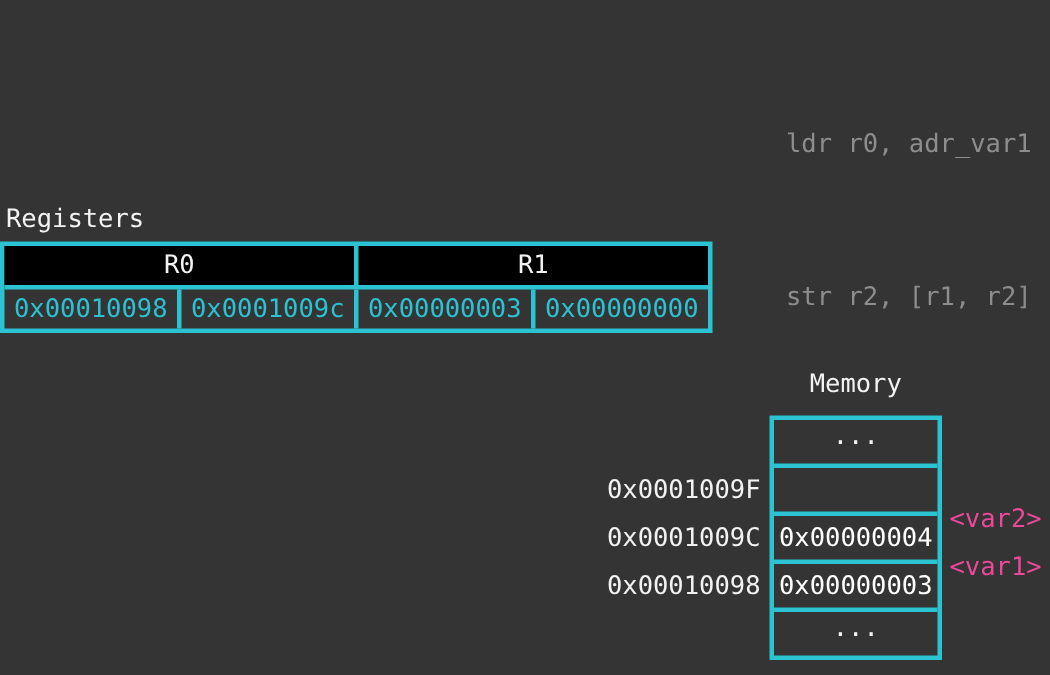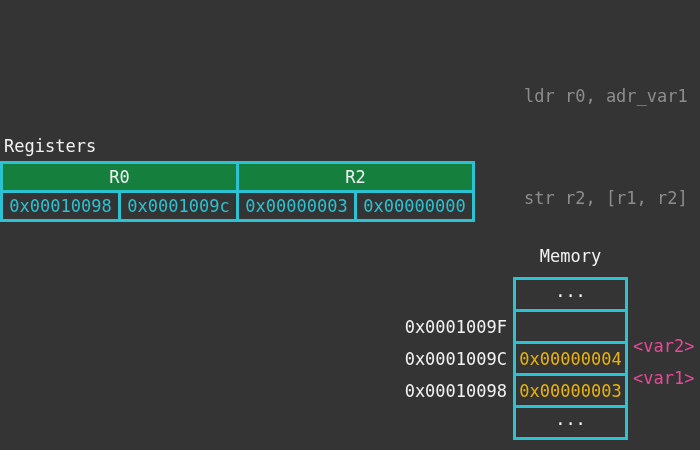--- a/index.html
+++ b/index.html
@@ -28,37 +28,37 @@
     border: 3px solid #2bc2d2;
     display: flex; flex-direction: column;
   }
   .reg-row { display: flex; flex: 1; }
   .reg-header-row { border-bottom: 3px solid #2bc2d2; }
   .reg-cell {
     flex: 1; display: flex; align-items: center; justify-content: center;
     overflow: hidden;
   }
   .reg-cell + .reg-cell { border-left: 3px solid #2bc2d2; }
-  .reg-header-row .reg-cell { background: #15803d; color: #f2f2f2; }
+  .reg-header-row .reg-cell { background: #000000; color: #f2f2f2; }
   .reg-value-row .reg-cell { color: #2bc2d2; }
 
   
   .memory-title {
     position: absolute; left: 513px; top: 246px;
     width: 115px; text-align: center;
   }
   .mem-box {
     position: absolute; left: 513px; top: 277px;
     width: 115px; height: 163px;
     border: 3px solid #2bc2d2;
     display: flex; flex-direction: column;
   }
   .mem-cell {
     flex: 1; display: flex; align-items: center; justify-content: center;
-    color: #eab308; overflow: hidden;
+    color: #ffffff; overflow: hidden;
   }
   .mem-cell + .mem-cell { border-top: 3px solid #2bc2d2; }
   .mem-cell.ellipsis { color: #f2f2f2; }
   .mem-cell.ellipsis span { transform: translateY(-4px); }
 
   .mem-addr {
     position: absolute; left: 396px; width: 111px;
     text-align: right; color: #f2f2f2; line-height: 20px;
   }
   .mem-addr.addr-1 { top: 317px; }
@@ -80,21 +80,21 @@
   <div class="asm-line">str r2, [r1, r2]</div>
   
   
 </div>
 
 <div class="registers-title">Registers</div>
 
 <div class="reg-table">
   <div class="reg-row reg-header-row">
     <div class="reg-cell">R0</div>
-    <div class="reg-cell">R2</div>
+    <div class="reg-cell">R1</div>
   </div>
   <div class="reg-row reg-value-row">
     <div class="reg-cell">0x00010098</div>
     <div class="reg-cell">0x0001009c</div>
     <div class="reg-cell">0x00000003</div>
     <div class="reg-cell">0x00000000</div>
   </div>
 </div>
 
 <div class="memory-title">Memory</div>

